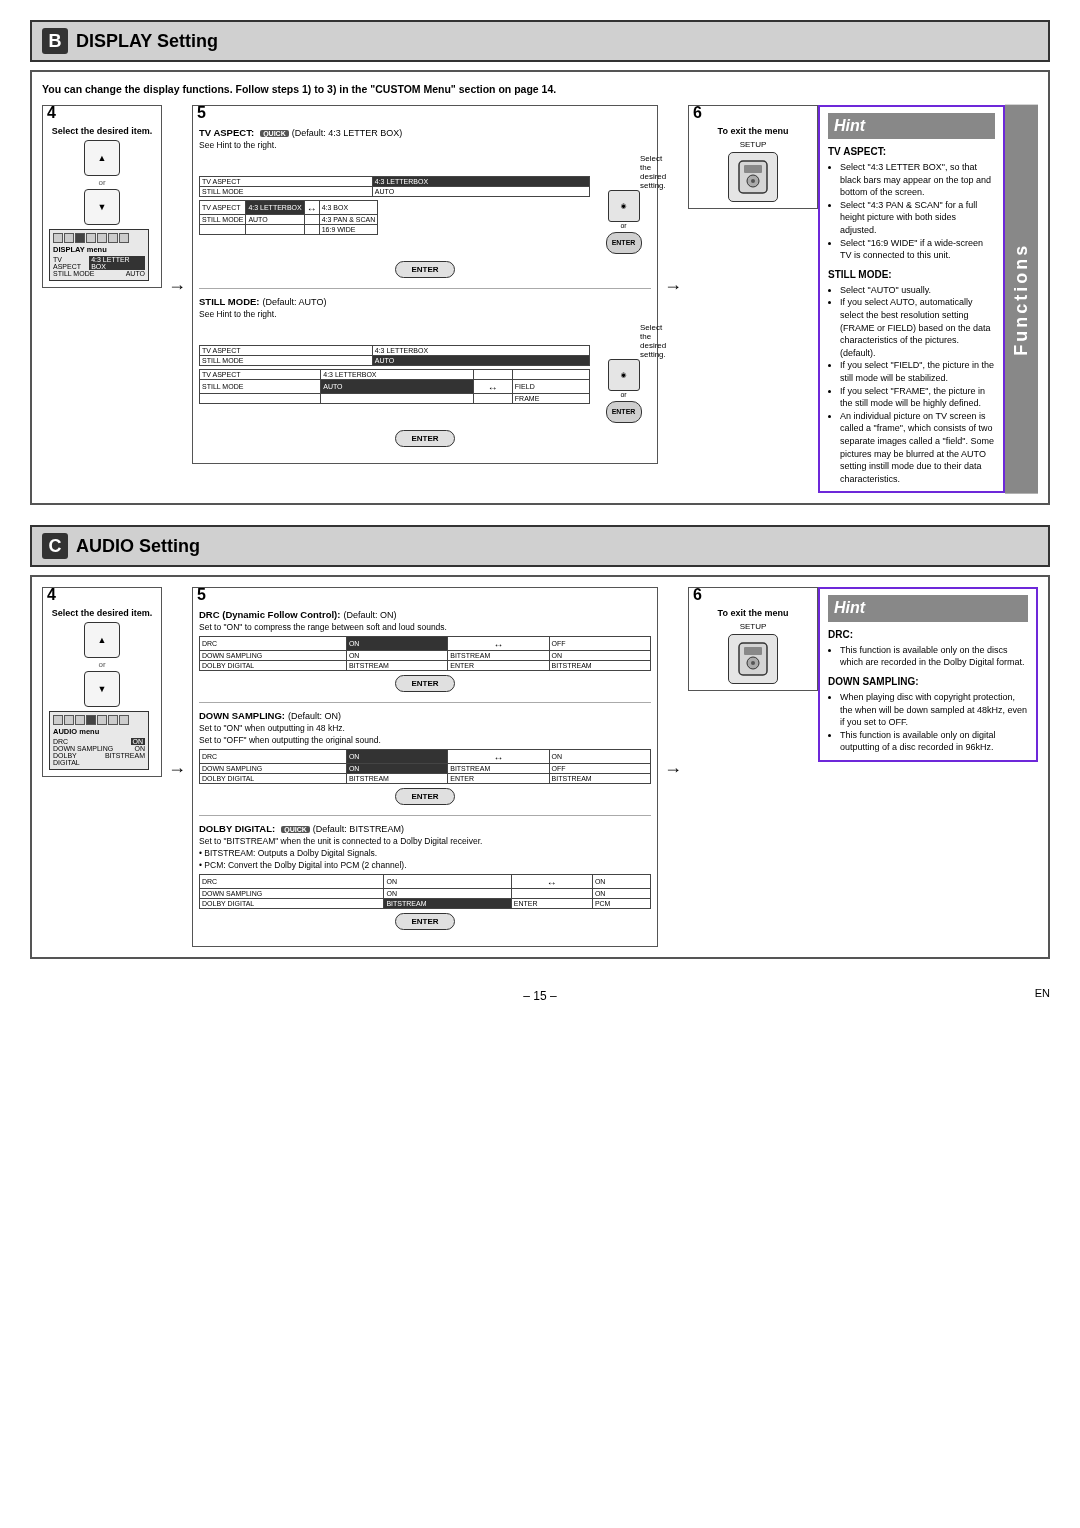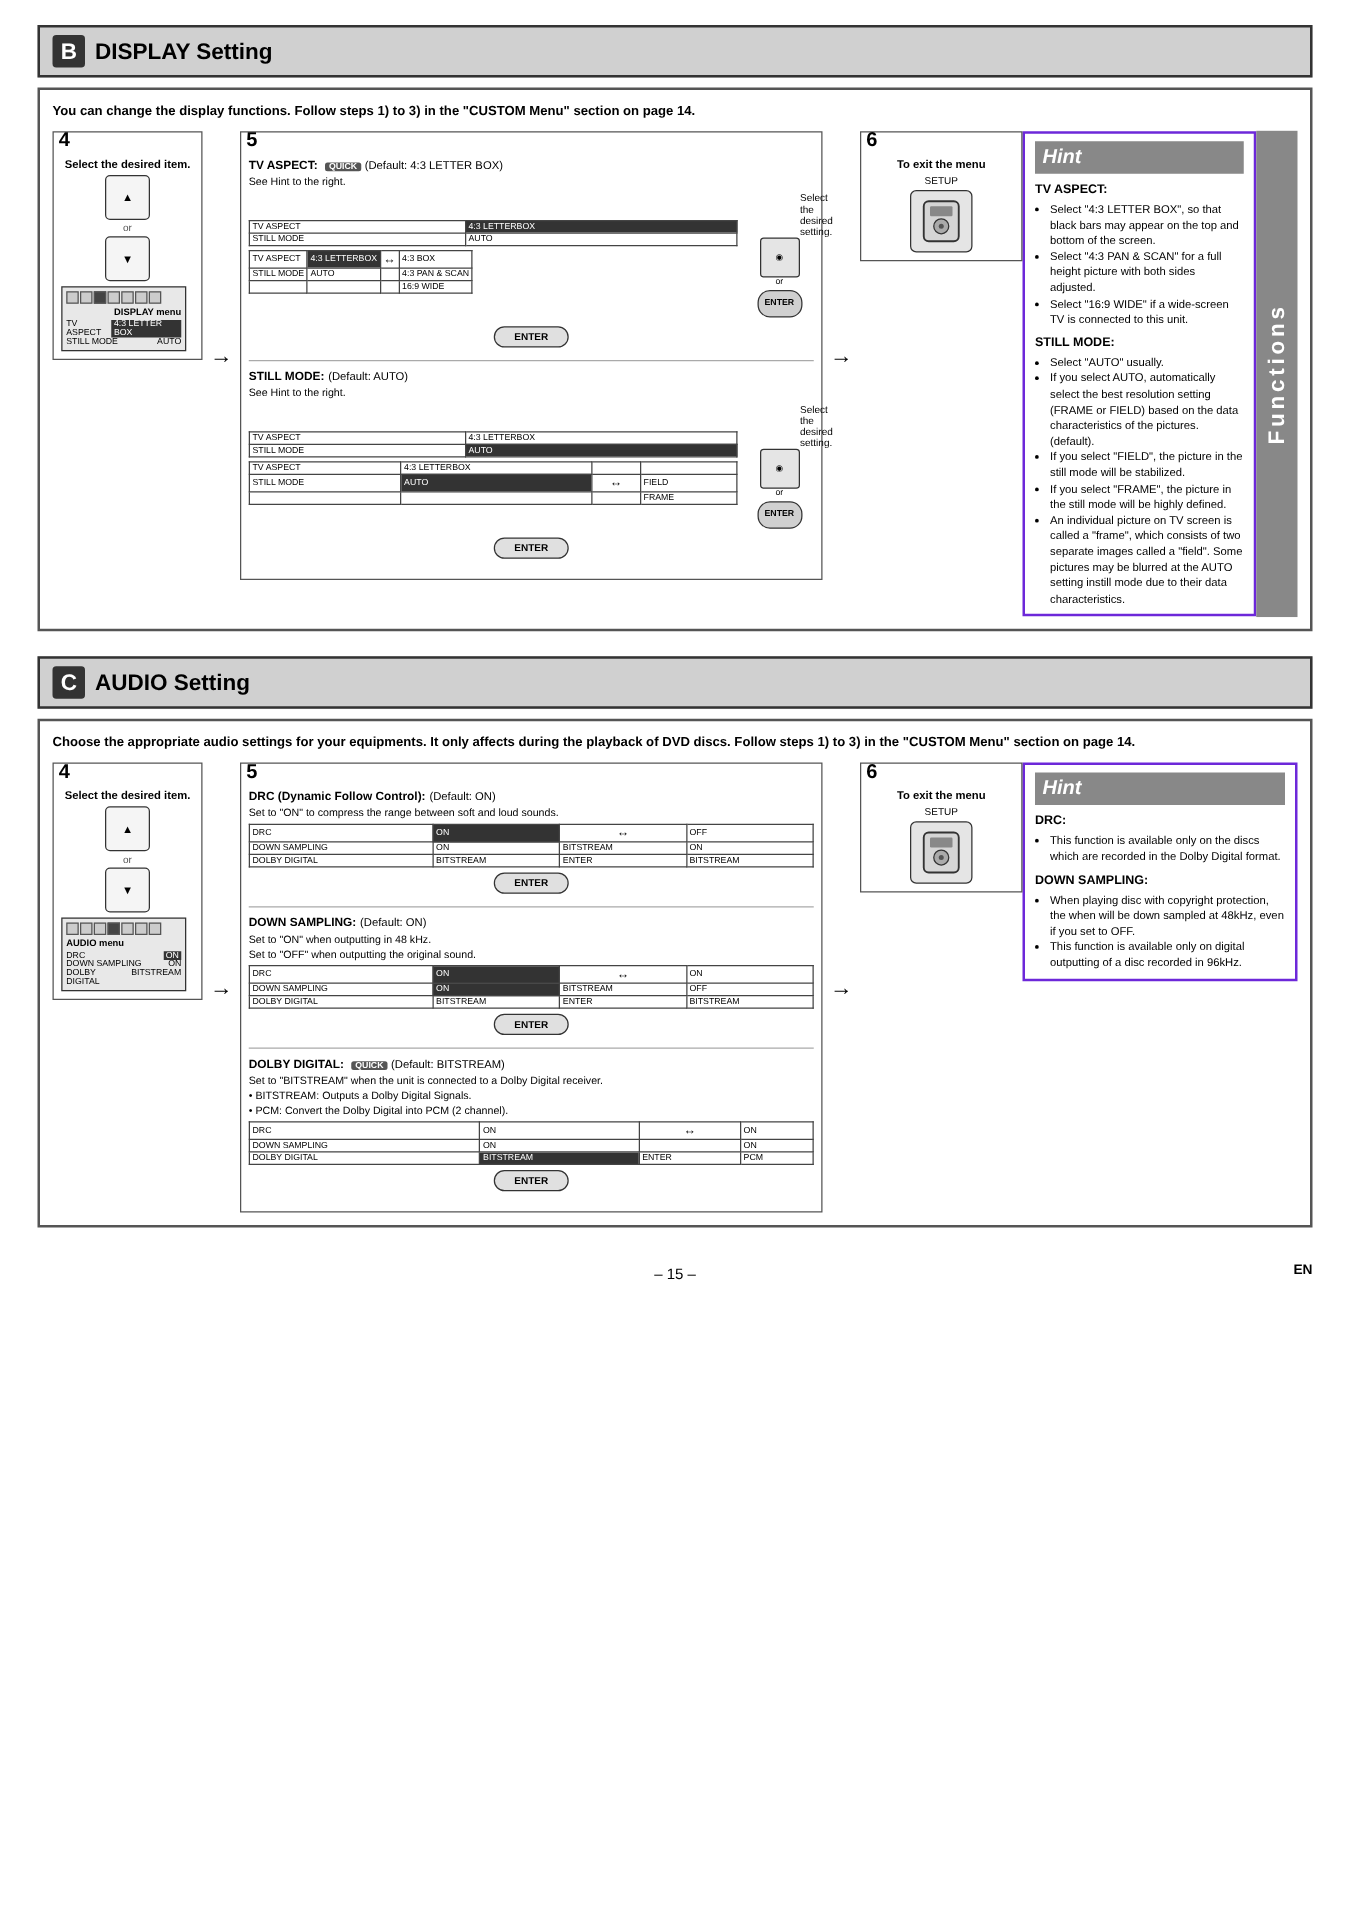--- a/index.html
+++ b/index.html
@@ -201,21 +201,21 @@
     .page-num {
       text-align: center;
       font-size: 12px;
       margin-top: 10px;
     }
 
     
     .en-label {
       text-align: right;
       font-size: 11px;
-      font-weight: bold;
+      font-weight: normal;
       margin-top: 4px;
     }
 
     
     .display-outer {
       display: flex;
       gap: 0;
     }
     .display-main {
       flex: 1;
@@ -386,21 +386,21 @@
               <div class="menu-mockup">
                 <div class="menu-mockup-icons">
                   <div class="menu-icon-sq"></div>
                   <div class="menu-icon-sq"></div>
                   <div class="menu-icon-sq active"></div>
                   <div class="menu-icon-sq"></div>
                   <div class="menu-icon-sq"></div>
                   <div class="menu-icon-sq"></div>
                   <div class="menu-icon-sq"></div>
                 </div>
-                <div style="font-size:7.5px;font-weight:bold;margin-bottom:2px;text-align:right;">DISPLAY menu</div>
+                <div style="font-size:7.5px;font-weight:bold;margin-bottom:2px;">DISPLAY menu</div>
                 <div style="font-size:7px;display:flex;justify-content:space-between;">
                     <span>TV ASPECT</span>
                     <span class="menu-highlight" style="padding:0 2px;">4:3 LETTER BOX</span>
                   </div>
                 <div style="font-size:7px;display:flex;justify-content:space-between;">
                     <span>STILL MODE</span>
                     <span>AUTO</span>
                   </div>
               </div>
             </div>
@@ -573,21 +573,20 @@
   </div>
 </div>
 
 <div>
   <div class="section-header">
     <span class="section-letter">C</span>
     <span>AUDIO Setting</span>
   </div>
 
   <div class="section-box">
-    <p class="section-intro">Choose the appropriate audio settings for your equipments. It only affects during the playback of DVD discs. Follow steps 1) to 3) in the "CUSTOM Menu" section on page 14.</p>
 
     <div class="display-outer">
 
       <div class="display-main">
         <div class="display-section-inner">
 
           <div class="step-box step4">
             <span class="step-num">4</span>
             <div class="step-content">
               <div class="step4-label">Select the desired item.</div>

